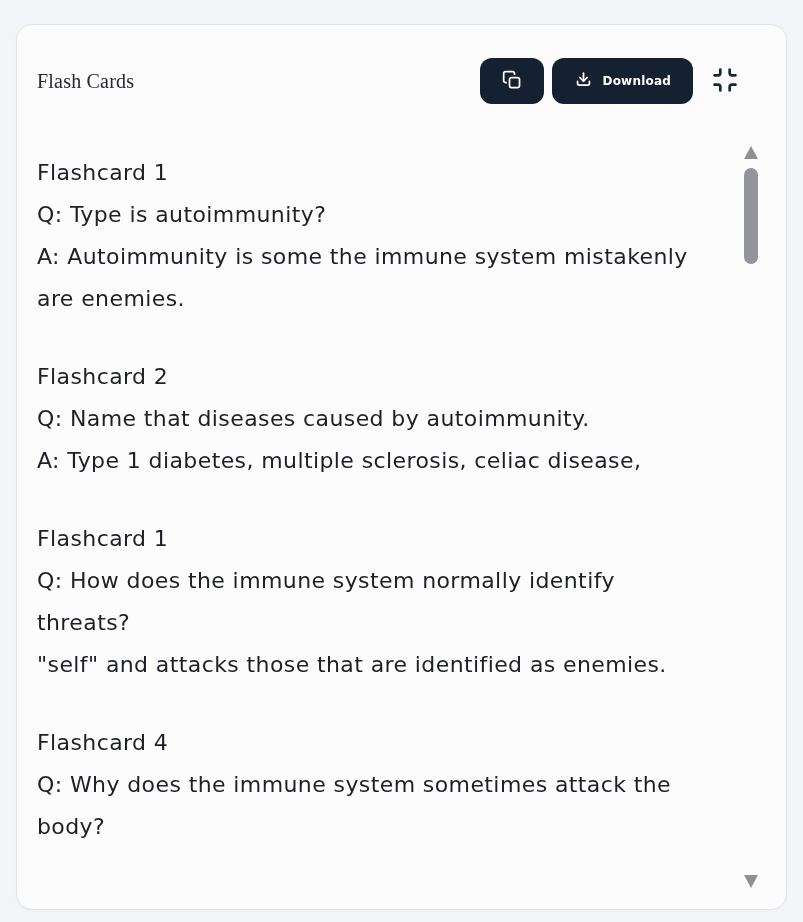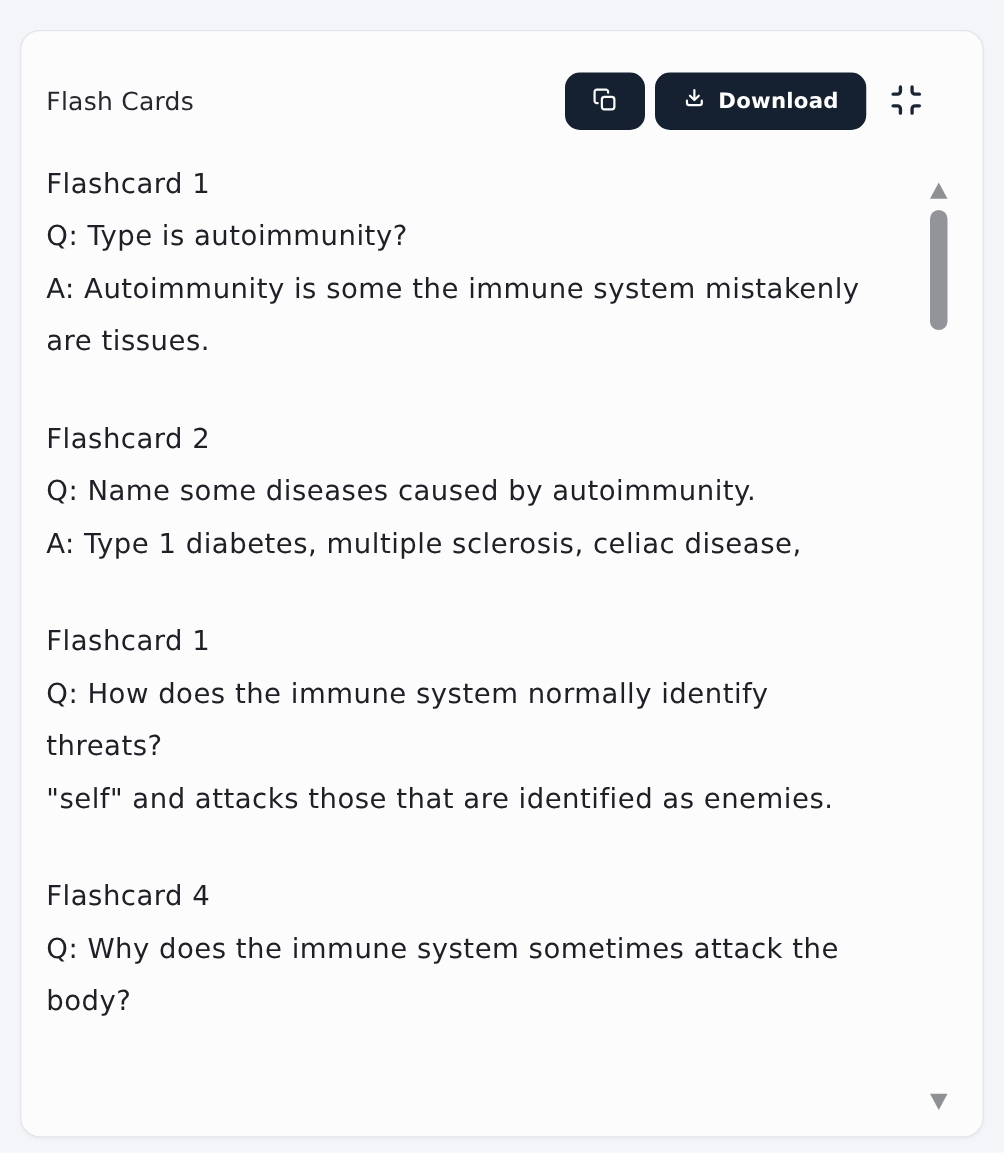--- a/index.html
+++ b/index.html
@@ -26,57 +26,58 @@
     left: 20px; right: 44px; top: 33px;
     height: 46px;
     display: flex;
     align-items: center;
   }
   .card-title {
     flex: 1;
     font-size: 20px;
     letter-spacing: 0.2px;
     color: #26282d;
+    font-family: Liberation Serif, serif;
   }
   .btn-dark {
     height: 46px;
     background: #152130;
     border: none;
     border-radius: 12px;
     display: flex;
     align-items: center;
     justify-content: center;
     color: #ffffff;
     cursor: pointer;
   }
   .btn-copy { width: 64px; margin-right: 8px; }
   .btn-download {
     padding: 0 22px;
     gap: 10px;
     font-family: inherit;
-    font-size: 17px;
+    font-size: 12px;
     font-weight: bold;
     letter-spacing: 0.2px;
     justify-content: space-between;
   }
   .btn-minimize {
     width: 34px; height: 34px;
     margin-left: 15px;
     background: transparent;
     border: none;
     display: flex;
     align-items: center;
     justify-content: center;
     cursor: pointer;
   }
   .icon { display: block; }
   
   .content-clip {
     position: absolute;
-    left: 0; top: 102px;
+    left: 0; top: 127px;
     width: 100%;
     height: 758px;
     overflow: hidden;
   }
   .content-text {
     padding: 0 62px 0 20px;
     font-size: 22px;
     line-height: 42px;
     letter-spacing: 0.4px;
     color: #1e2025;
@@ -156,28 +157,28 @@
     </button>
   </div>
 
   <div class="content-clip">
     <div class="content-text">
     <div class="flashcard-block">
       <div class="fc-line">Flashcard 1</div>
       <div>
             <div class="fc-line">Q: Type is autoimmunity?</div>
             <div class="fc-line">A: Autoimmunity is some the immune system mistakenly</div>
-            <div class="fc-line">are tissues.</div>
+            <div class="fc-line">are enemies.</div>
           </div>
     </div>
 
     <div class="flashcard-block">
       <div class="fc-line">Flashcard 2</div>
       <div>
-            <div class="fc-line">Q: Name some diseases caused by autoimmunity.</div>
+            <div class="fc-line">Q: Name that diseases caused by autoimmunity.</div>
             <div class="fc-line">A: Type 1 diabetes, multiple sclerosis, celiac disease,</div>
           </div>
     </div>
 
     <div class="flashcard-block">
       <div class="fc-line">Flashcard 1</div>
       <div>
             <div class="fc-line">Q: How does the immune system normally identify</div>
             <div class="fc-line">threats?</div>
             <div class="fc-line">"self" and attacks those that are identified as enemies.</div>

